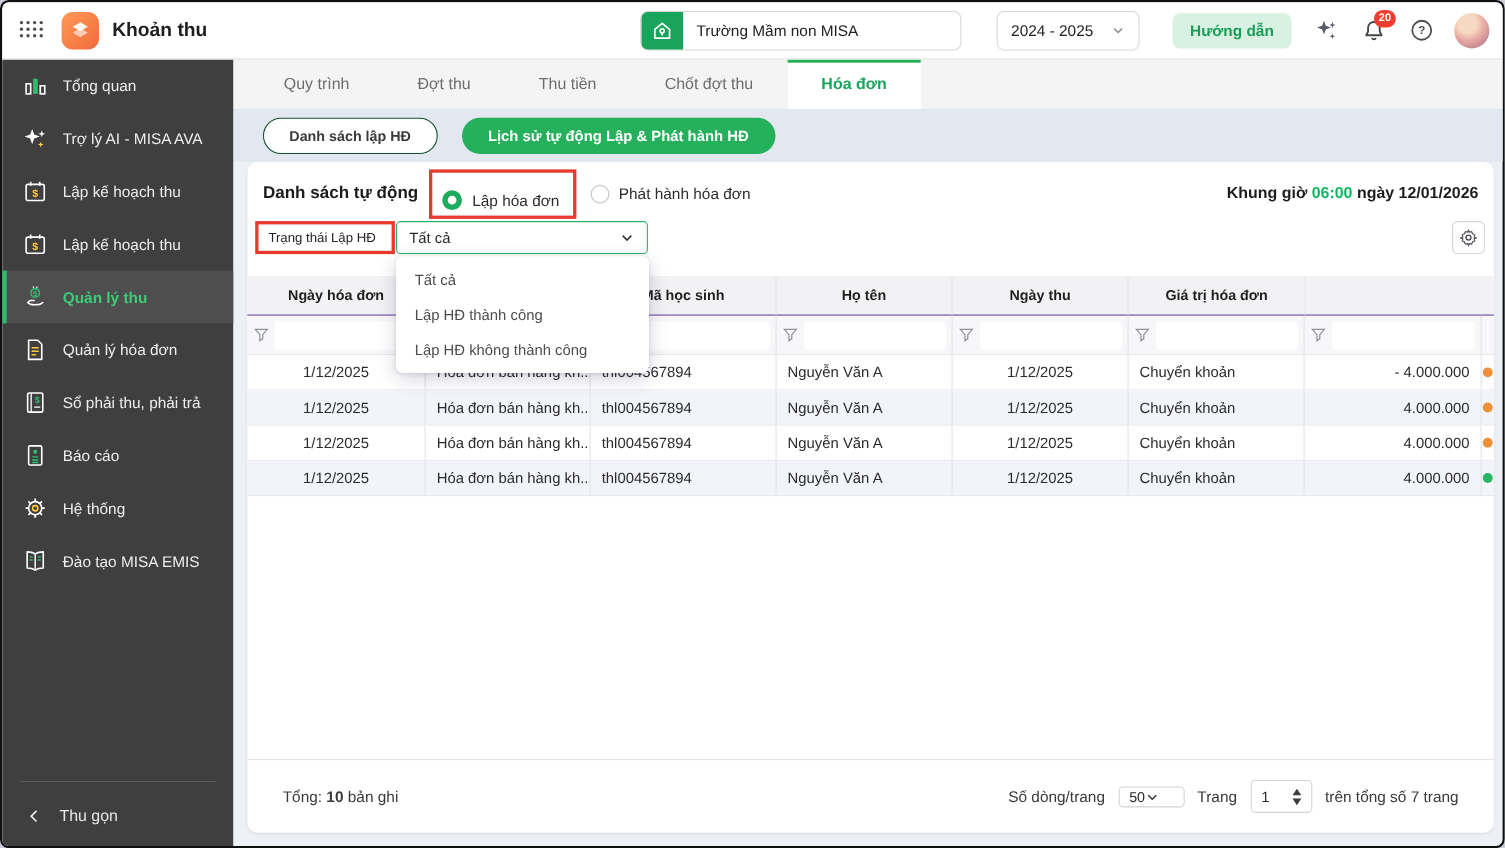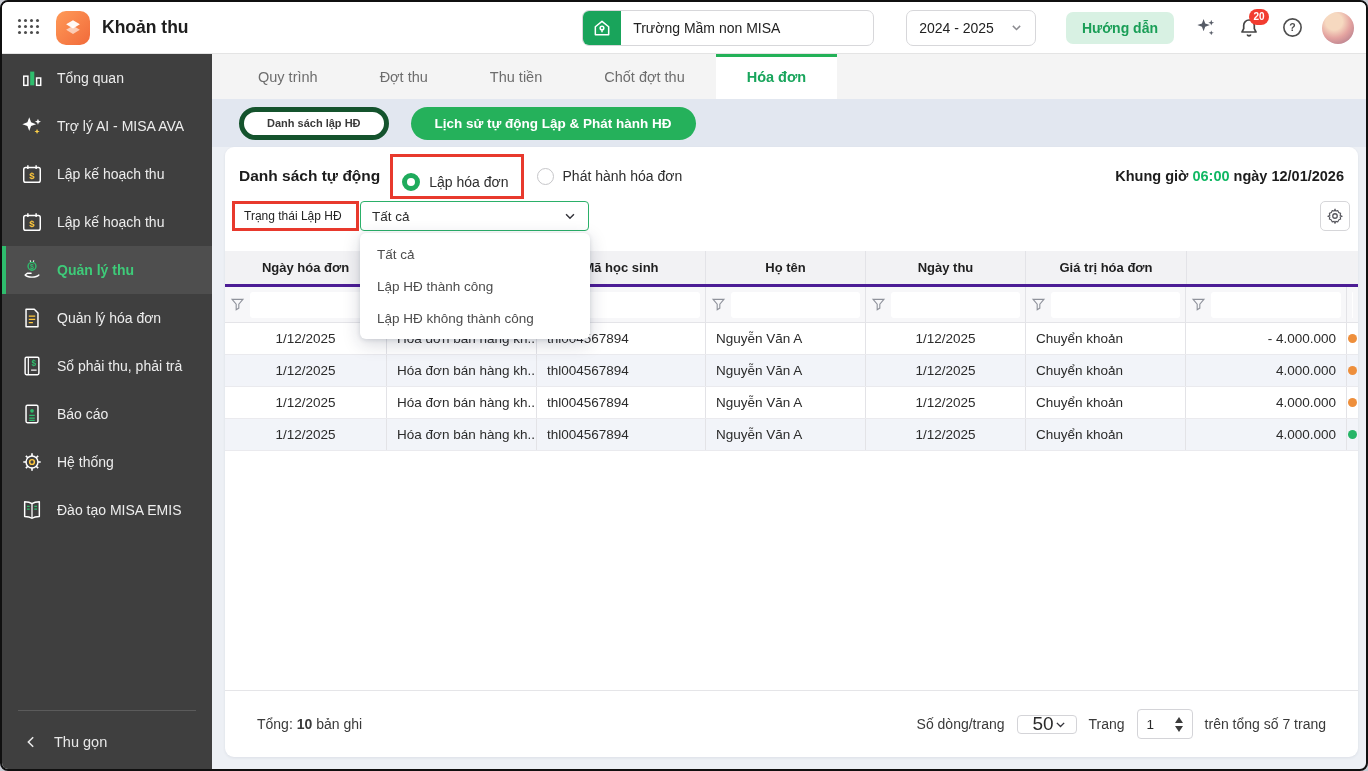--- a/index.html
+++ b/index.html
@@ -66,22 +66,22 @@
   
   .main { position:absolute; left:210px; top:52px; width:1158px; height:719px; }
   .tabbar { height:45px; background:#f4f4f4; display:flex; align-items:stretch; padding-left:15px; }
   .tab {
     padding:0 31px; display:flex; align-items:center; font-size:14.5px; color:#6d6d6d; cursor:pointer; position:relative;
   }
   .tab.active { background:#fff; color:#19a55c; font-weight:600; }
   .tab.active::before { content:""; position:absolute; left:0; right:0; top:0; height:3px; background:#23b158; }
   .pillband { height:48px; background:#e2e7f0; display:flex; align-items:center; padding-left:27px; gap:22px; }
   .pill-outline {
-    height:33px; padding:0 23px; border-radius:17px; background:#fff; border:5px solid #14532d;
-    font-size:11px; font-weight:600; color:#3a3a3a; cursor:pointer; font-family:inherit;
+    height:33px; padding:0 23px; border-radius:17px; background:#fff; border:1px solid #14532d;
+    font-size:13px; font-weight:600; color:#3a3a3a; cursor:pointer; font-family:inherit;
   }
   .pill-green {
     height:33px; padding:0 24px; border-radius:17px; background:#25b15b; border:none;
     font-size:13.5px; font-weight:700; color:#fff; cursor:pointer; font-family:inherit;
   }
 
   
   .card {
     position:absolute; left:13px; top:93px; width:1133px; height:610px; background:#fff;
     border-radius:9px; box-shadow:0 1px 3px rgba(30,40,70,.08); display:flex; flex-direction:column;
@@ -109,41 +109,41 @@
     display:flex; align-items:center; justify-content:center; cursor:pointer;
   }
 
   
   .table { margin-top:18px; }
   .t-row { display:flex; }
   .cell { border-right:1px solid #e3e3e7; display:flex; align-items:center; padding:0 10px; overflow:hidden; white-space:nowrap; }
   .c1{width:162px} .c2{width:150px} .c3{width:169px} .c4{width:160px}
   .c5{width:160px} .c6{width:160px} .c7{width:161px}
   .c8{width:11px; border-right:none; padding:0; justify-content:center;}
-  .t-head { height:36px; background:#f2f2f4; border-bottom:3px solid #4c1d95; }
+  .t-head { height:36px; background:#f2f2f4; border-bottom:1px solid #4c1d95; }
   .t-head .cell { font-size:13px; font-weight:700; color:#1f1f1f; justify-content:center; }
   .t-filter { height:36px; background:#f7f7f9; border-bottom:1px solid #e4e4e8; }
   .t-filter .cell { padding:5px 5px; gap:5px; }
   .f-input { flex:1; height:26px; background:#fff; border-radius:3px; }
   .t-data { height:32px; border-bottom:1px solid #eaeaee; background:#fff; }
   .t-data.alt { background:#f2f4f9; }
   .t-data .cell { font-size:13.5px; color:#2b2b2b; }
   .cell.center { justify-content:center; }
   .cell.right { justify-content:flex-end; }
   .dot { width:9px; height:9px; border-radius:50%; }
 
   
   .card-foot {
     margin-top:auto; border-top:1px solid #e5e5e8; height:67px; display:flex; align-items:center;
     padding:0 32px; font-size:14px; color:#3a3a3a;
   }
   .foot-right { margin-left:auto; display:flex; align-items:center; gap:12px; }
   .mini-select {
     width:60px; height:19px; border:1px solid #d4d4d8; border-radius:4px; display:flex; align-items:center;
-    justify-content:flex-end; padding:0 9px; cursor:pointer; background:#fff; font-size:19px; color:#2b2b2b;
+    justify-content:flex-start; padding:0 9px; cursor:pointer; background:#fff; font-size:13px; color:#2b2b2b;
   }
   .mini-stepper {
     width:56px; height:30px; border:1px solid #d4d4d8; border-radius:4px; display:flex; align-items:center;
     padding:0 9px; background:#fff; font-size:13.5px; color:#2b2b2b; justify-content:space-between;
   }
   .stepper-arrows { display:flex; flex-direction:column; gap:3px; cursor:pointer; }
   .tri-up { width:0; height:0; border-left:4.5px solid transparent; border-right:4.5px solid transparent; border-bottom:6px solid #3c3c3c; }
   .tri-down { width:0; height:0; border-left:4.5px solid transparent; border-right:4.5px solid transparent; border-top:6px solid #3c3c3c; }
 
   

